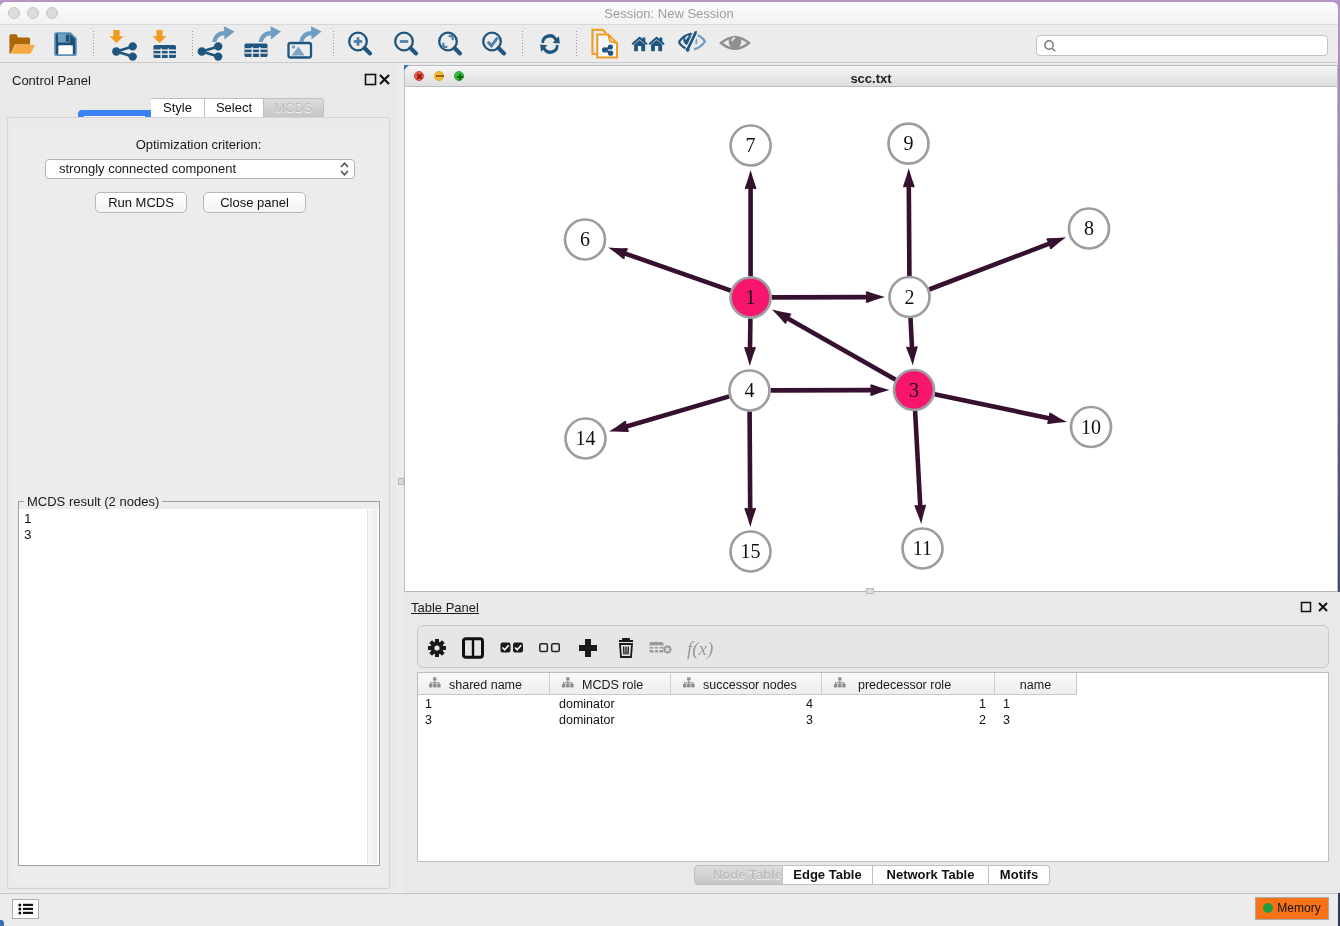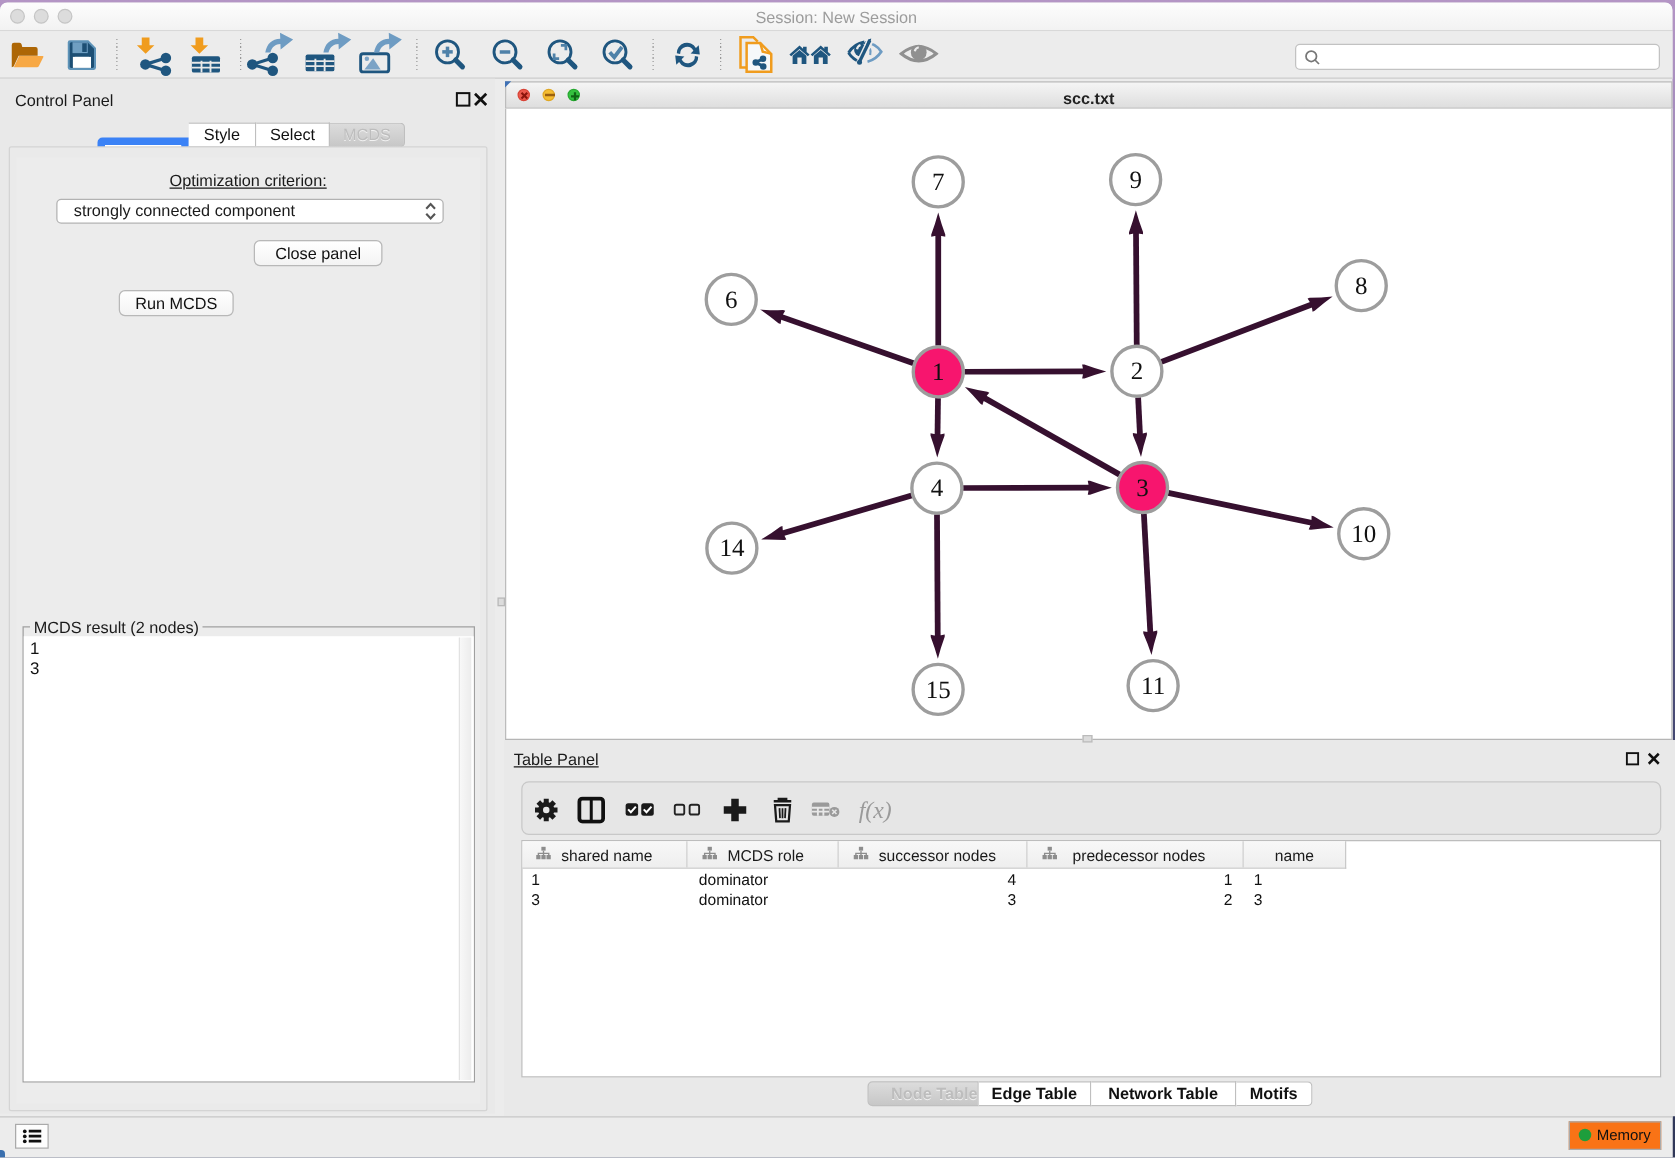--- a/index.html
+++ b/index.html
@@ -171,27 +171,27 @@
     <path d="M2,2 L11,11 M11,2 L2,11" stroke="#111" stroke-width="2.2"></path>
   </svg>
 
 <div style="left:78px;top:110px;width:73px;height:36px;background:#fff;border:6px solid #3b82f6;border-radius:4px 0 0 4px;font-size:13px;text-align:center;line-height:18px;color:#111;">Network</div>
 <div style="left:151px;top:98px;width:54px;height:20px;background:#fff;border:1px solid #bfbfbf;border-left:none;font-size:13px;text-align:center;line-height:18px;color:#111;">Style</div>
 <div style="left:205px;top:98px;width:59px;height:20px;background:#fff;border:1px solid #bfbfbf;border-left:none;font-size:13px;text-align:center;line-height:18px;color:#111;">Select</div>
 <div style="left:264px;top:98px;width:60px;height:20px;background:linear-gradient(#dcdcdc,#c7c7c7);border:1px solid #bfbfbf;border-left:none;border-radius:0 4px 4px 0;font-size:13px;text-align:center;line-height:18px;color:#bdbdbd;text-shadow:0 1px 0 #f2f2f2;">MCDS</div>
 
 <div style="left:7px;top:117px;width:383px;height:772px;background:#eaeaea;border:1px solid #d4d4d4;border-radius:2px;"></div>
 <div style="left:13px;top:126px;width:371px;height:757px;background:#ececec;"></div>
-<div style="left:13px;top:137px;width:371px;text-align:center;font-size:13px;color:#1a1a1a;text-decoration:underline;">Optimization criterion:</div>
+<div style="left:13px;top:137px;width:371px;text-align:center;font-size:13px;color:#1a1a1a;">Optimization criterion:</div>
 <div style="left:45px;top:159px;width:310px;height:20px;background:#fff;border:1px solid #b2b2b2;border-radius:4px;font-size:13px;color:#1a1a1a;line-height:18px;padding-left:13px;">strongly connected component</div>
 <svg style="position:absolute;left:339px;top:161px;" width="11" height="16" viewBox="0 0 11 16">
     <path d="M2,6 L5.5,2.2 L9,6" fill="none" stroke="#555" stroke-width="1.7"></path>
     <path d="M2,10 L5.5,13.8 L9,10" fill="none" stroke="#555" stroke-width="1.7"></path>
   </svg>
-<div style="left:95px;top:192px;width:92px;height:21px;background:linear-gradient(#fff,#f3f3f3);border:1px solid #b8b8b8;border-radius:5px;font-size:13px;color:#111;text-align:center;line-height:19px;margin-top:40px;">Run MCDS</div>
+<div style="left:95px;top:192px;width:92px;height:21px;background:linear-gradient(#fff,#f3f3f3);border:1px solid #b8b8b8;border-radius:5px;font-size:13px;color:#111;text-align:center;line-height:19px;">Run MCDS</div>
 <div style="left:203px;top:192px;width:103px;height:21px;background:linear-gradient(#fff,#f3f3f3);border:1px solid #b8b8b8;border-radius:5px;font-size:13px;color:#111;text-align:center;line-height:19px;">Close panel</div>
 
 <div style="left:18px;top:501px;width:362px;height:365px;border:1px solid #a0a0a0;"></div>
 <div style="left:24px;top:494px;background:#ececec;padding:0 3px;font-size:13px;color:#1a1a1a;">MCDS result (2 nodes)</div>
 <div style="left:19px;top:509px;width:360px;height:356px;background:#fff;"></div>
 <div style="left:24px;top:511px;font-size:13.5px;color:#111;line-height:16px;">1<br>3</div>
 <div style="left:367px;top:510px;width:10px;height:354px;background:linear-gradient(90deg,#f8f8f8,#ececec);border-left:1px solid #e2e2e2;"></div>
 
 <div style="left:398px;top:478px;width:6px;height:7px;background:#dcdcdc;border:1px solid #b9b9b9;"></div>
 
@@ -380,21 +380,21 @@
       <rect x="5.1" y="0.4" width="3.4" height="3.1"></rect>
       <rect x="1" y="7" width="3.4" height="3.4"></rect>
       <rect x="5.1" y="7" width="3.4" height="3.4"></rect>
       <rect x="9.2" y="7" width="3.4" height="3.4"></rect>
       <path d="M6.8,3.5 V5.7 M2.7,7.3 V5.7 H11 V7.3 M6.8,5 V7.3" fill="none" stroke="#8d8d8d" stroke-width="1.1"></path>
     </g>
   </svg>
 <div style="left:449px;top:678px;font-size:12.5px;color:#1a1a1a;">shared name</div>
 <div style="left:582px;top:678px;font-size:12.5px;color:#1a1a1a;">MCDS role</div>
 <div style="left:703px;top:678px;font-size:12.5px;color:#1a1a1a;">successor nodes</div>
-<div style="left:858px;top:678px;font-size:12.5px;color:#1a1a1a;">predecessor nodes</div>
+<div style="left:858px;top:678px;font-size:12.5px;color:#1a1a1a;">predecessor role</div>
 <div style="left:994px;top:678px;width:83px;text-align:center;font-size:12.5px;color:#1a1a1a;">name</div>
 <div style="left:425px;top:697px;font-size:12.5px;color:#111;">1</div>
 <div style="left:559px;top:697px;font-size:12.5px;color:#111;">dominator</div>
 <div style="left:738px;top:697px;width:75px;text-align:right;font-size:12.5px;color:#111;">4</div>
 <div style="left:911px;top:697px;width:75px;text-align:right;font-size:12.5px;color:#111;">1</div>
 <div style="left:1003px;top:697px;font-size:12.5px;color:#111;">1</div>
 <div style="left:425px;top:713px;font-size:12.5px;color:#111;">3</div>
 <div style="left:559px;top:713px;font-size:12.5px;color:#111;">dominator</div>
 <div style="left:738px;top:713px;width:75px;text-align:right;font-size:12.5px;color:#111;">3</div>
 <div style="left:911px;top:713px;width:75px;text-align:right;font-size:12.5px;color:#111;">2</div>

